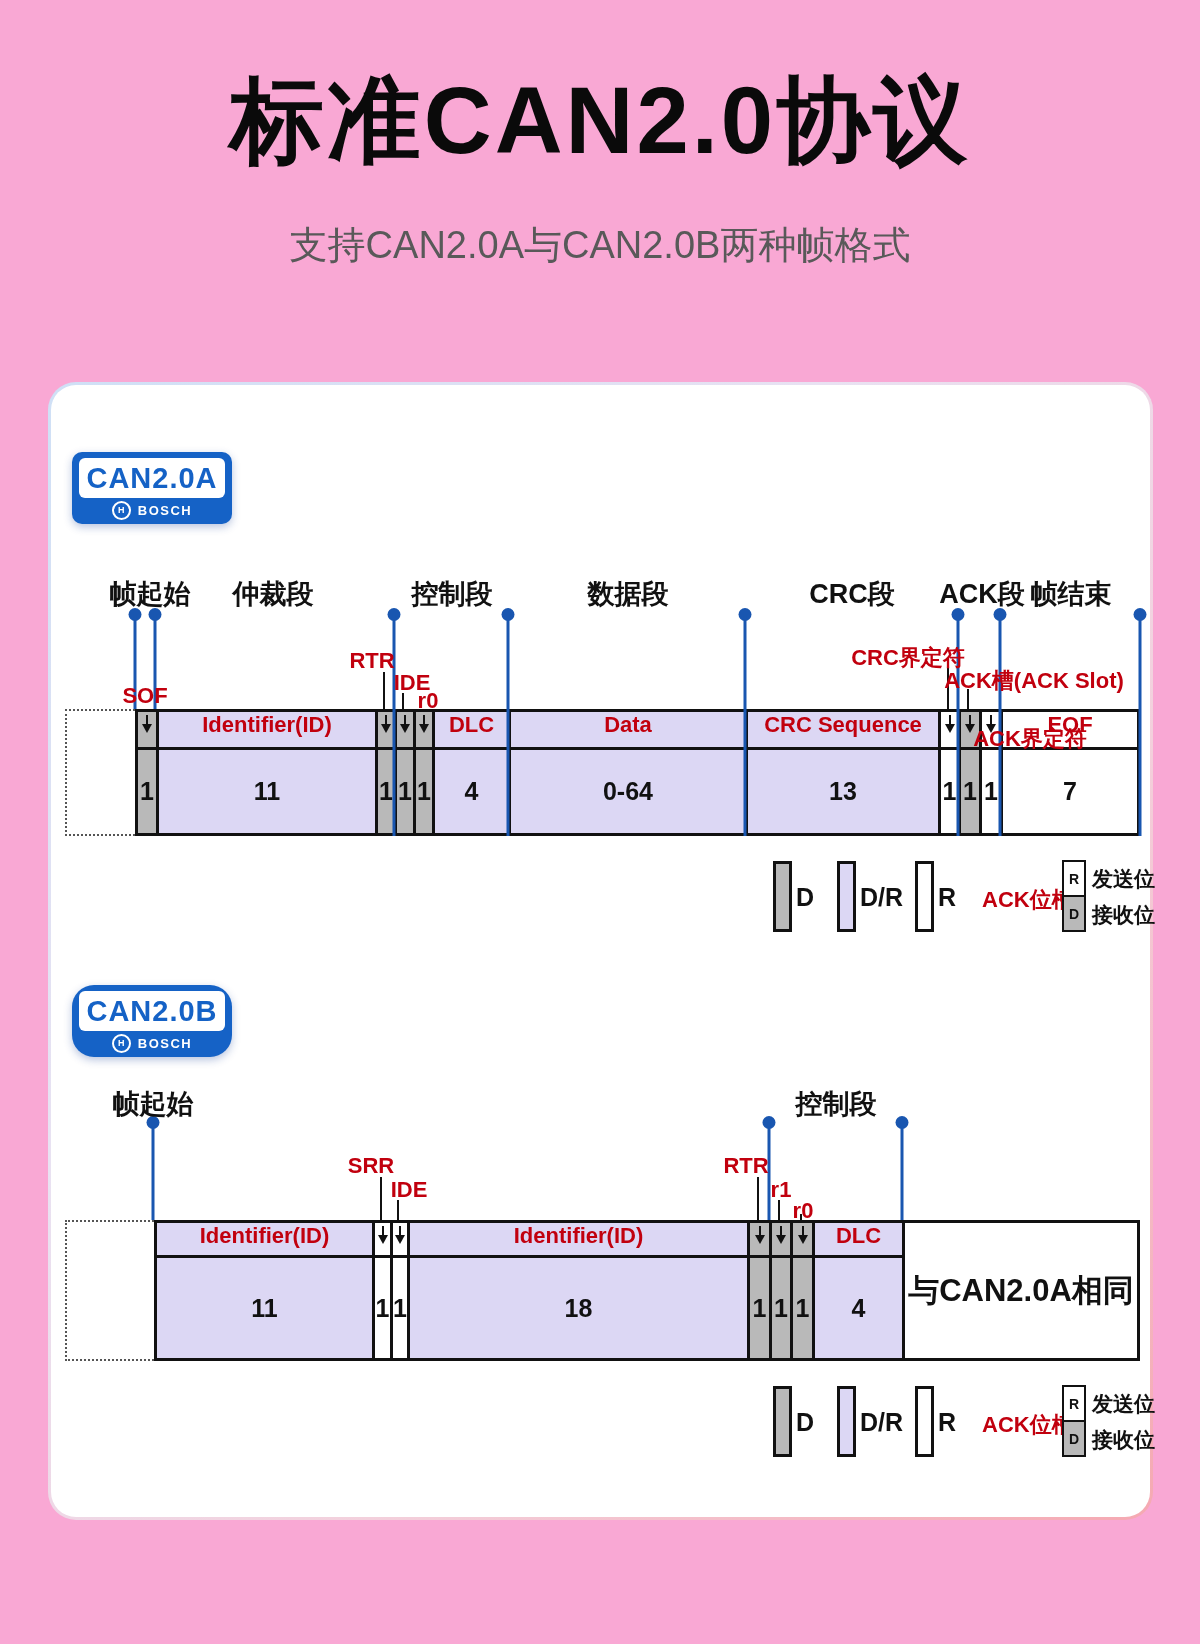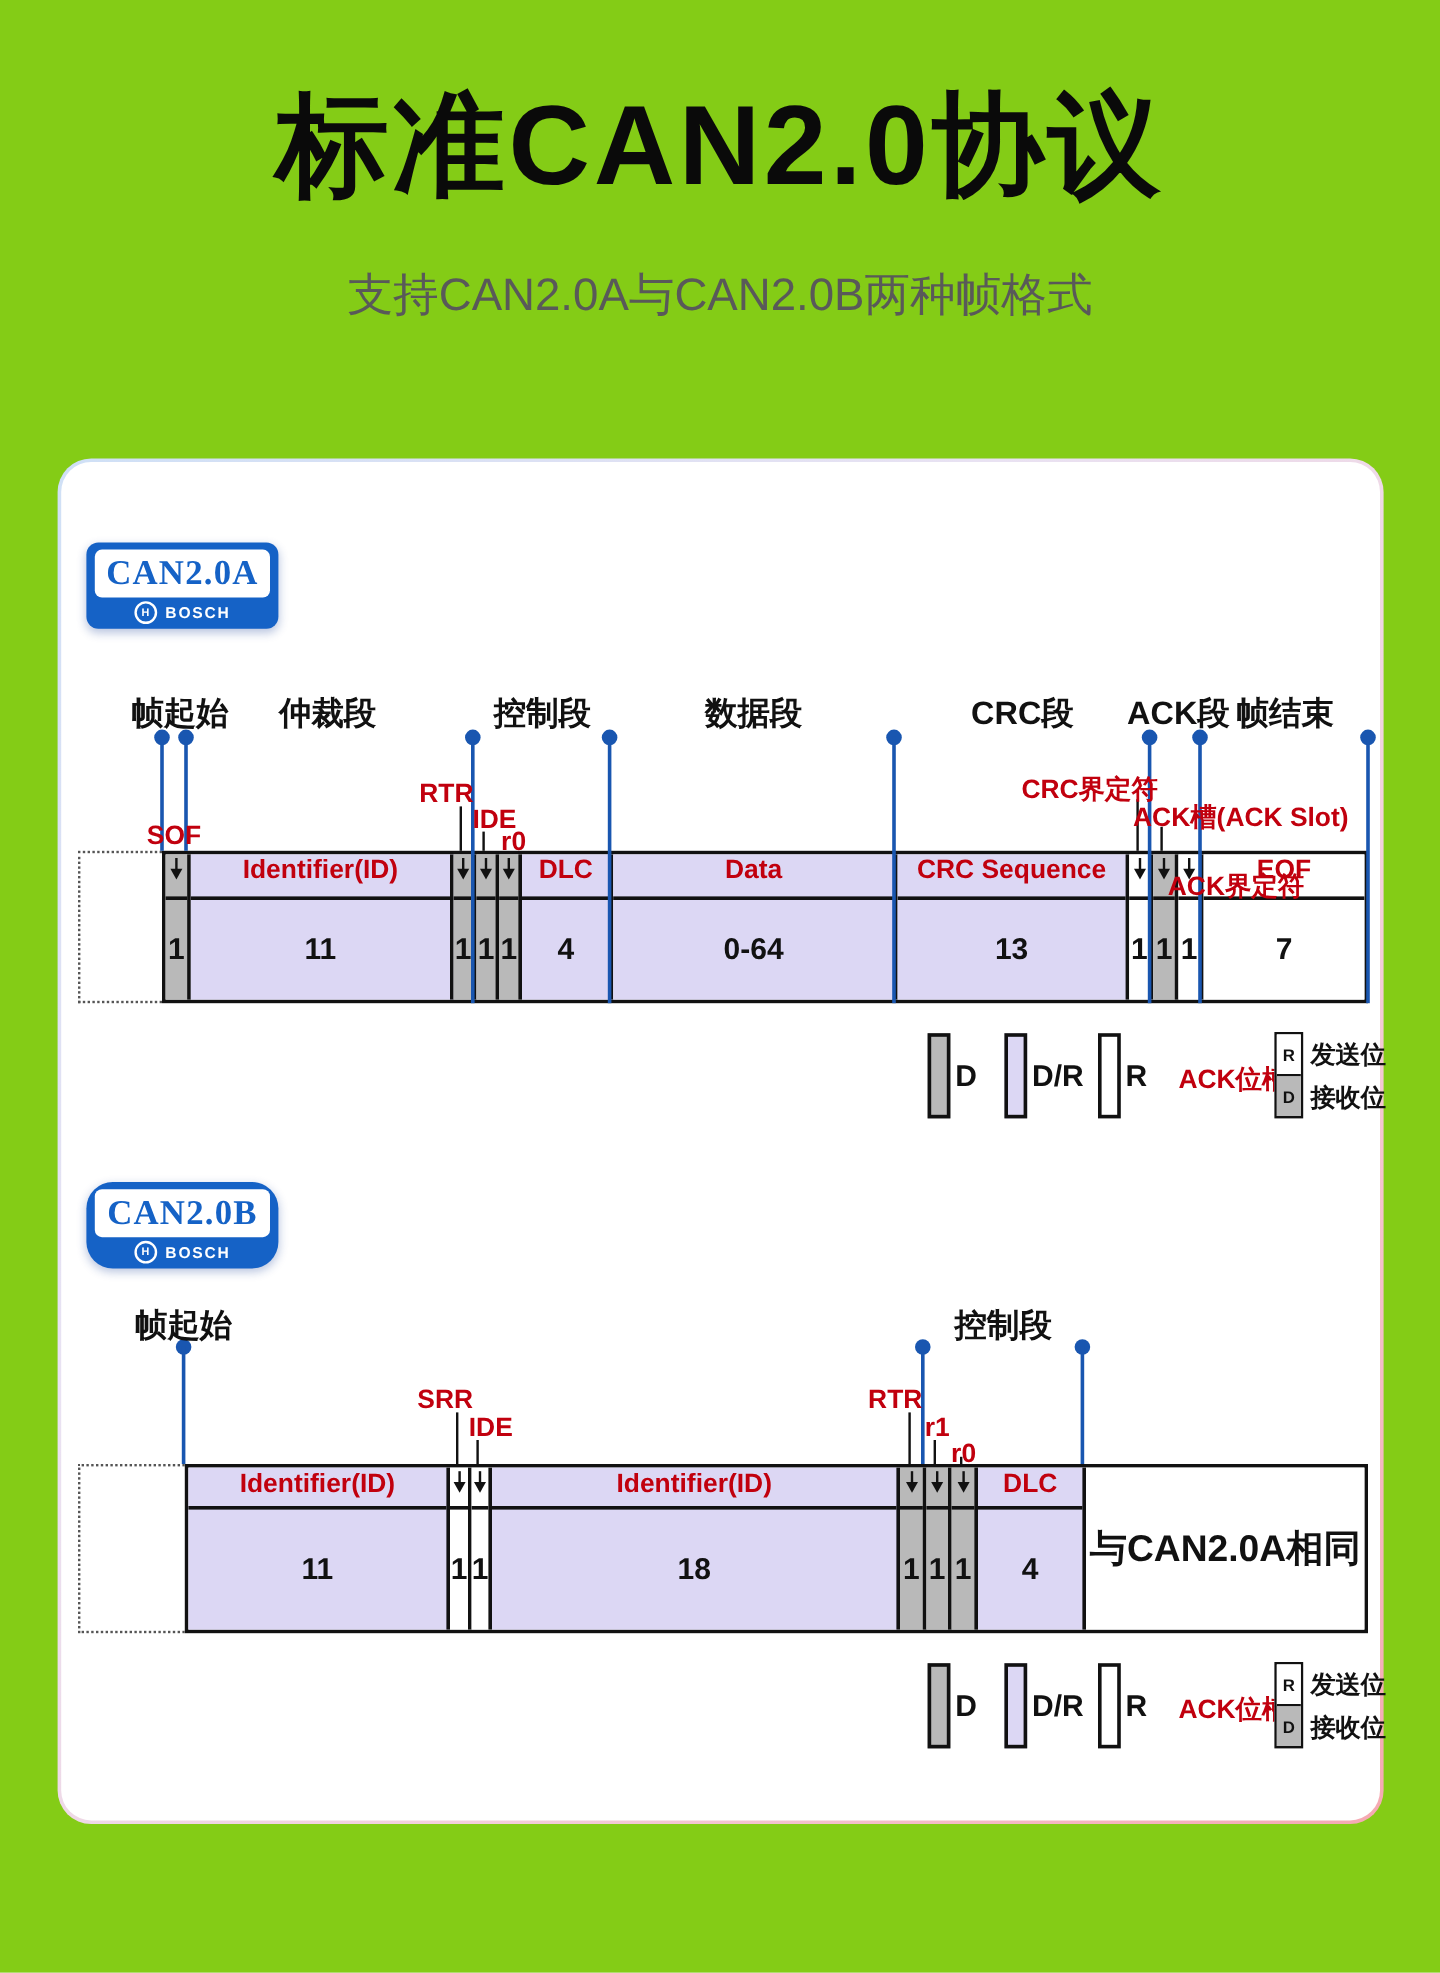--- a/index.html
+++ b/index.html
@@ -1,30 +1,30 @@
 <!DOCTYPE html>
 <html><head>
 <meta charset="utf-8">
 <style>
   html,body{margin:0;padding:0;background:#f5f5f5;}
-  .page{position:relative;width:1200px;height:1644px;margin:0 auto;background:#84cc16;overflow:hidden;
+  .page{position:relative;width:1200px;height:1644px;margin:0 auto;background:#f9a8d4;overflow:hidden;
         font-family:"Liberation Sans","DejaVu Sans",sans-serif;}
   
   .title{position:absolute;top:58px;left:0;width:100%;text-align:center;font-size:94px;font-weight:900;
          color:#0a0a0a;letter-spacing:3px;}
   .subtitle{position:absolute;top:220px;left:0;width:100%;text-align:center;font-size:38px;color:#595959;}
   
   .card{position:absolute;left:48px;top:382px;width:1105px;height:1138px;border-radius:28px;padding:3px;
         box-sizing:border-box;background:linear-gradient(135deg,#cfe0f6 0%,#e9e2f2 35%,#f3d0dc 65%,#f5a9b2 100%);}
   .card-inner{width:100%;height:100%;background:#ffffff;border-radius:25px;}
   
   .badge{position:absolute;width:160px;height:72px;background:#1562c6;border-radius:10px;
          box-shadow:0 3px 8px rgba(20,60,150,.30);z-index:3;}
   .badge-inner{position:absolute;left:7px;top:6px;right:7px;height:40px;background:#fff;border-radius:6px;
-         display:flex;align-items:center;justify-content:center;font-size:29px;font-weight:800;color:#1562c6;letter-spacing:1px;font-family:Liberation Serif, serif;}
+         display:flex;align-items:center;justify-content:center;font-size:29px;font-weight:800;color:#1562c6;letter-spacing:1px;}
   .badge-bottom{position:absolute;bottom:4px;left:0;right:0;display:flex;align-items:center;justify-content:center;gap:7px;color:#fff;}
   .bosch-circle{width:15px;height:15px;border:2px solid #fff;border-radius:50%;display:flex;align-items:center;
          justify-content:center;font-size:9px;font-weight:700;line-height:1;}
   .bosch-text{font-size:13px;font-weight:800;letter-spacing:1.5px;}
   
   .seg-label{position:absolute;transform:translateX(-50%);font-size:27px;font-weight:600;color:#111;
          white-space:nowrap;z-index:6;}
   .pin-dot{position:absolute;width:13px;height:13px;border-radius:50%;background:#1956b0;
          transform:translateX(-50%);z-index:5;}
   .pin-line{position:absolute;width:3px;background:#1956b0;transform:translateX(-50%);z-index:5;}

